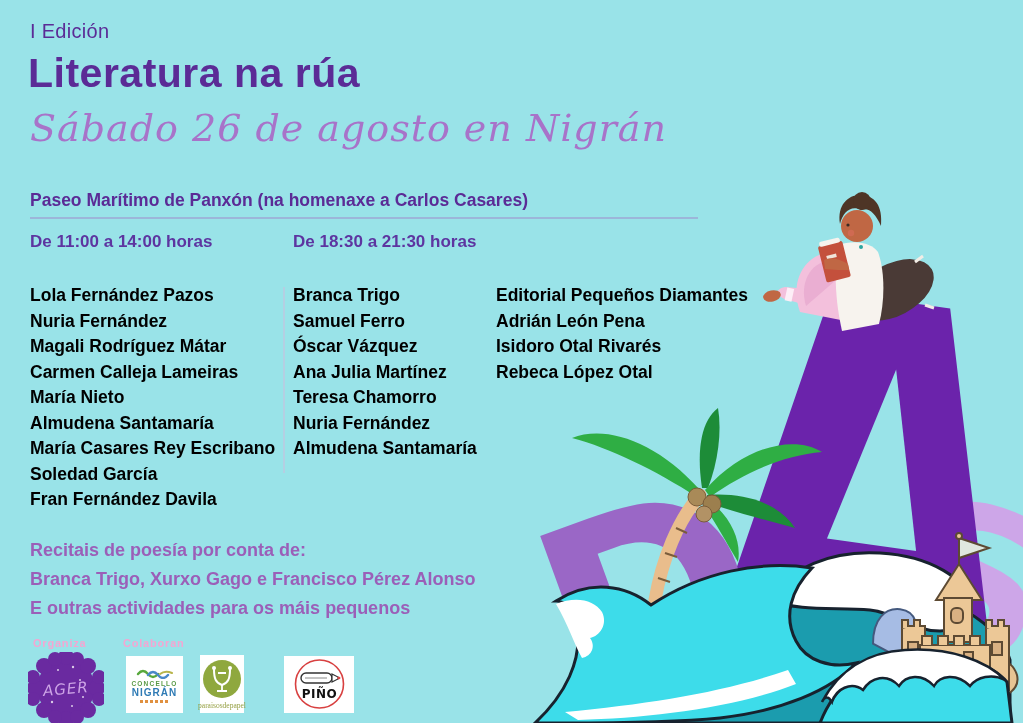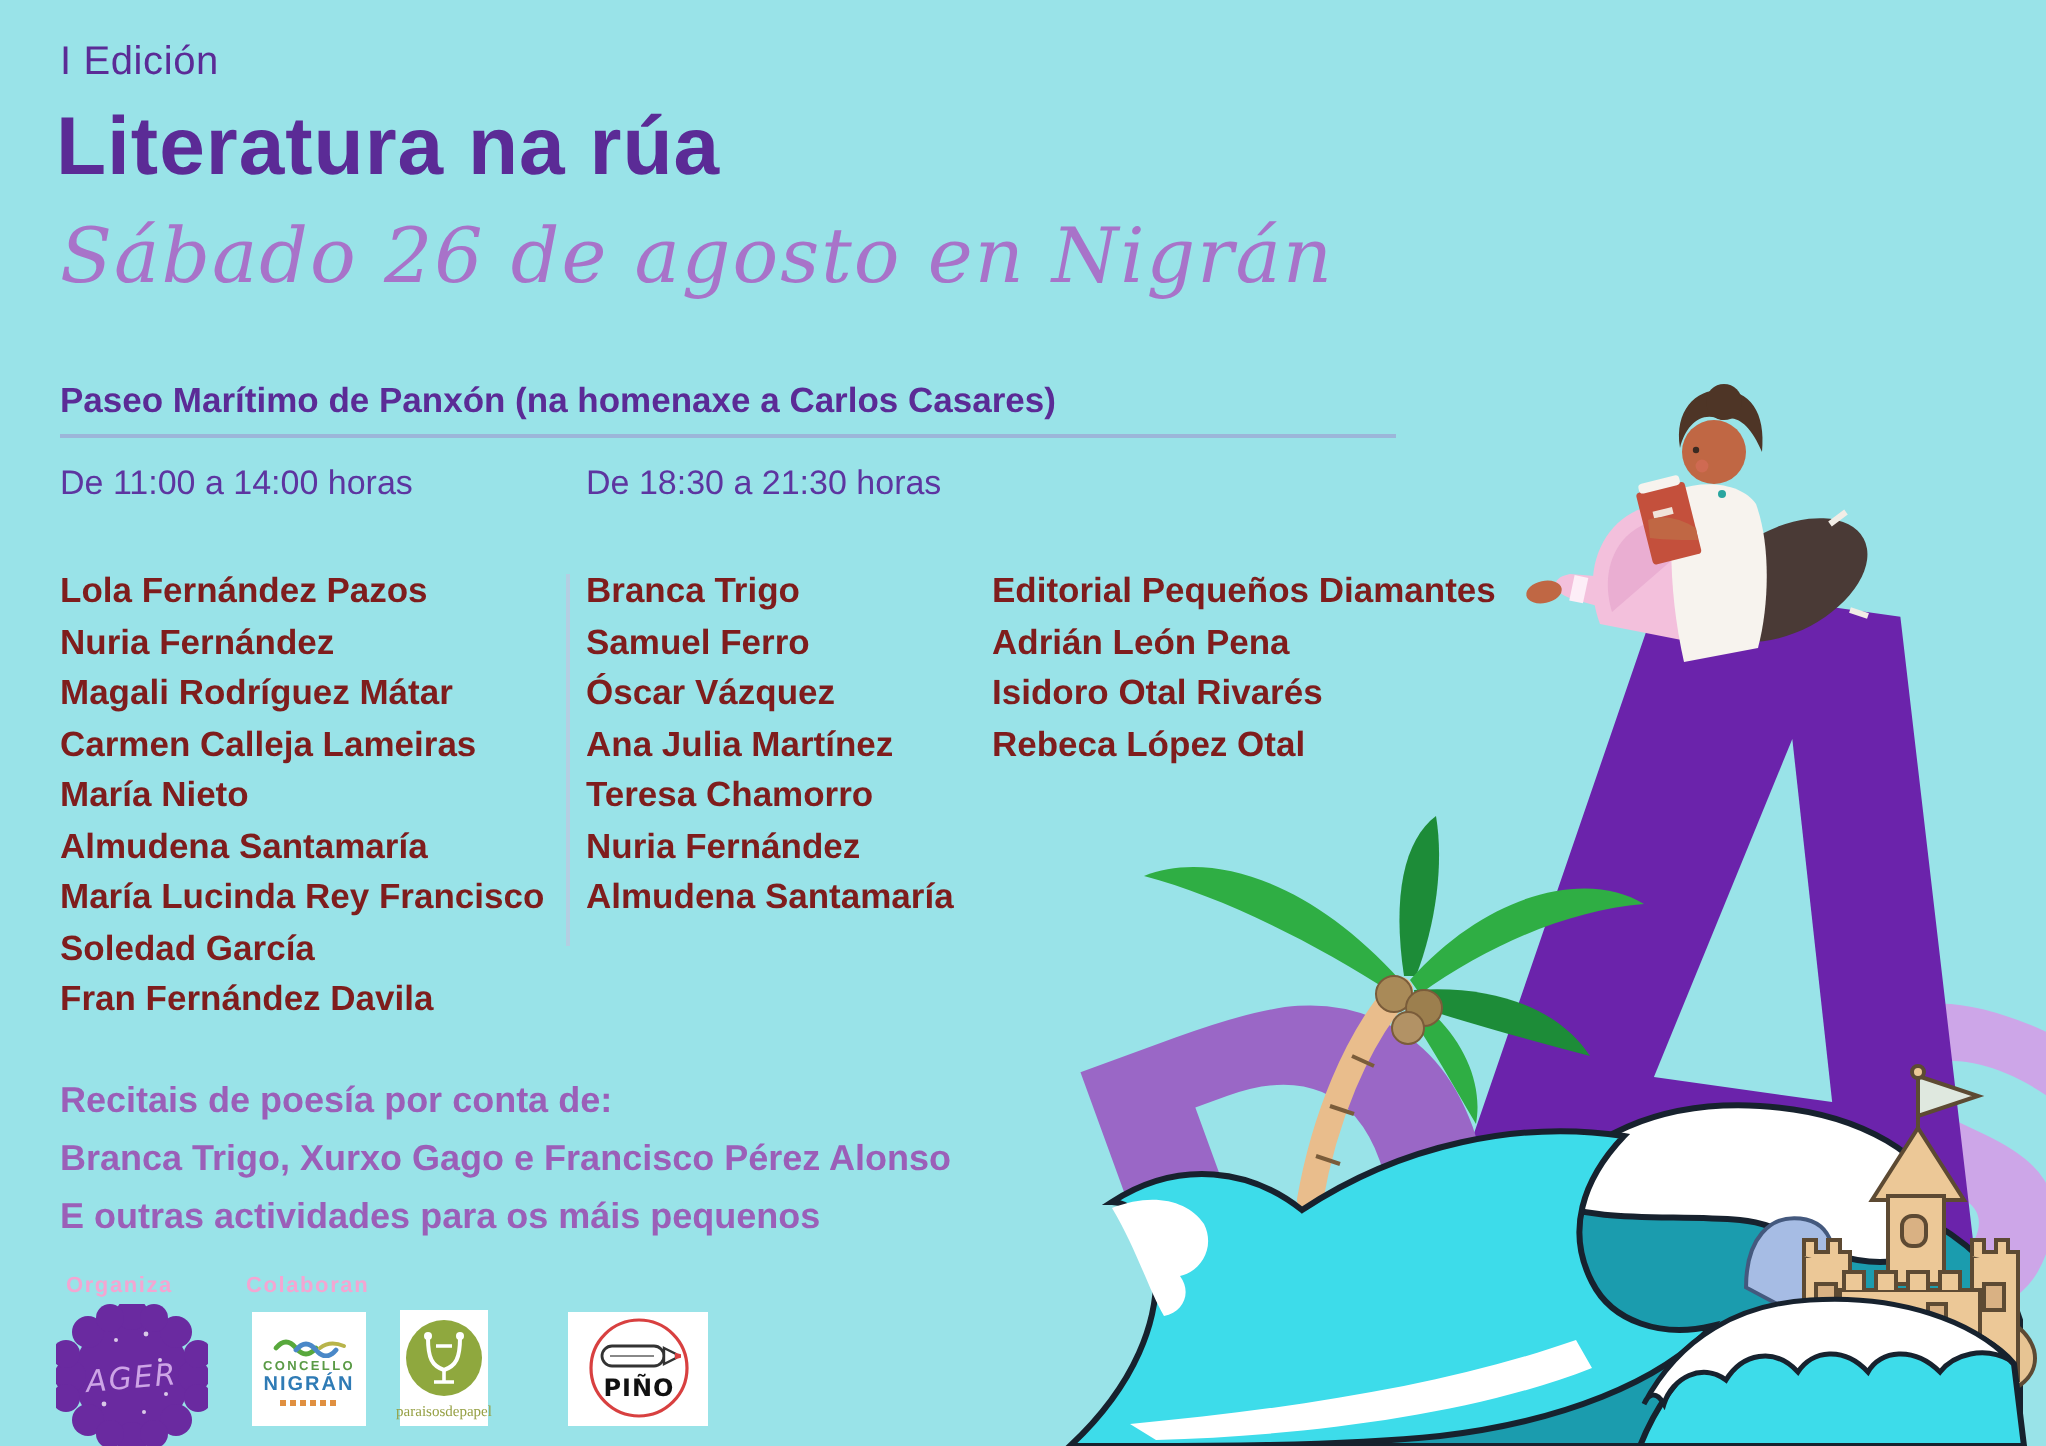--- a/index.html
+++ b/index.html
@@ -11,26 +11,26 @@
   }
   .abs { position:absolute; }
 
   
   .edition    { left:30px; top:20px; font-size:20px; font-weight:400; color:#5b2b96; letter-spacing:.3px; }
   .title      { left:28px; top:50px; font-size:41px; font-weight:700; color:#5b2b96; letter-spacing:.5px; }
   .datescript { left:30px; top:106px; font-size:38px; font-style:italic; font-family:"DejaVu Serif", serif;
                 color:#a873c9; letter-spacing:1px; }
   .location   { left:30px; top:190px; font-size:17.5px; font-weight:700; color:#5b2b96; }
   .hrule      { left:30px; top:217px; width:668px; height:2px; background:#9cb6d9; }
-  .time       { top:232px; font-size:17px; font-weight:400; color:#5d35a0; }
+  .time       { top:232px; font-size:17px; font-weight:700; color:#5d35a0; }
   .time.t1    { left:30px; }
   .time.t2    { left:293px; }
 
   .namecol    { top:283px; display:flex; flex-direction:column; }
-  .namecol span { font-size:17.5px; font-weight:700; color:#7f1d1d; line-height:25.5px; white-space:nowrap; }
+  .namecol span { font-size:17.5px; font-weight:700; color:#000000; line-height:25.5px; white-space:nowrap; }
   .col1 { left:30px; }
   .col2 { left:293px; }
   .col3 { left:496px; }
   .vrule { left:283px; top:287px; width:2px; height:186px; background:#b4cfe2; }
 
   .recitais { left:30px; top:536px; }
   .recitais div { font-size:18px; font-weight:700; color:#9b5fb8; line-height:29px; white-space:nowrap; }
 
   .sectlabel { font-size:11px; font-weight:700; color:#f4a6d2; letter-spacing:.8px; }
   .lbl-org { left:33px;  top:637px; }
@@ -162,21 +162,21 @@
 
   <div class="abs vrule"></div>
 
   <div class="abs namecol col1">
     <span>Lola Fernández Pazos</span>
     <span>Nuria Fernández</span>
     <span>Magali Rodríguez Mátar</span>
     <span>Carmen Calleja Lameiras</span>
     <span>María Nieto</span>
     <span>Almudena Santamaría</span>
-    <span>María Lucinda Rey Francisco</span>
+    <span>María Casares Rey Escribano</span>
     <span>Soledad García</span>
     <span>Fran Fernández Davila</span>
   </div>
 
   <div class="abs namecol col2">
     <span>Branca Trigo</span>
     <span>Samuel Ferro</span>
     <span>Óscar Vázquez</span>
     <span>Ana Julia Martínez</span>
     <span>Teresa Chamorro</span>

